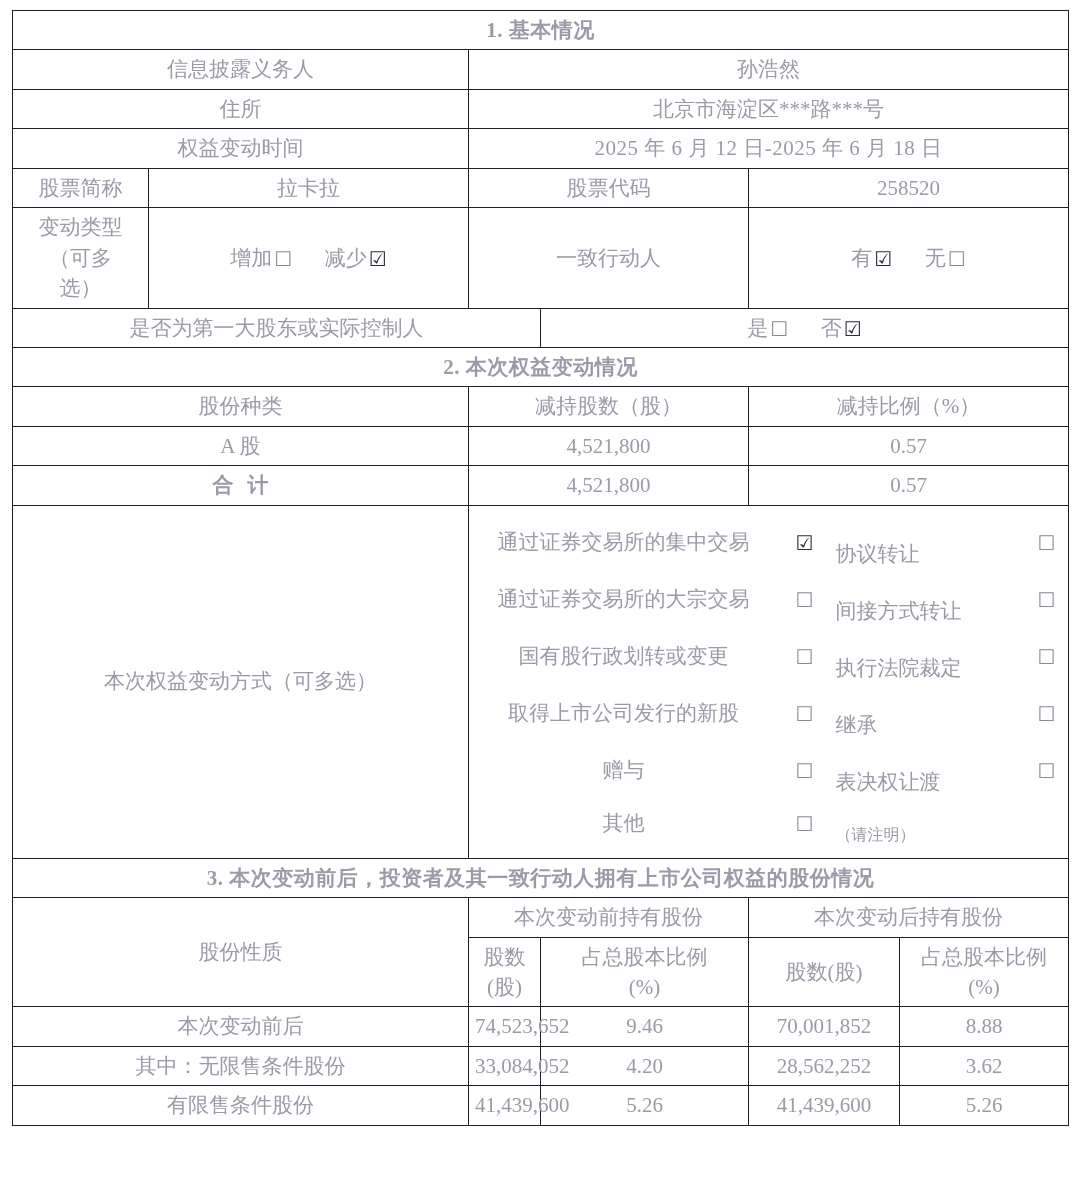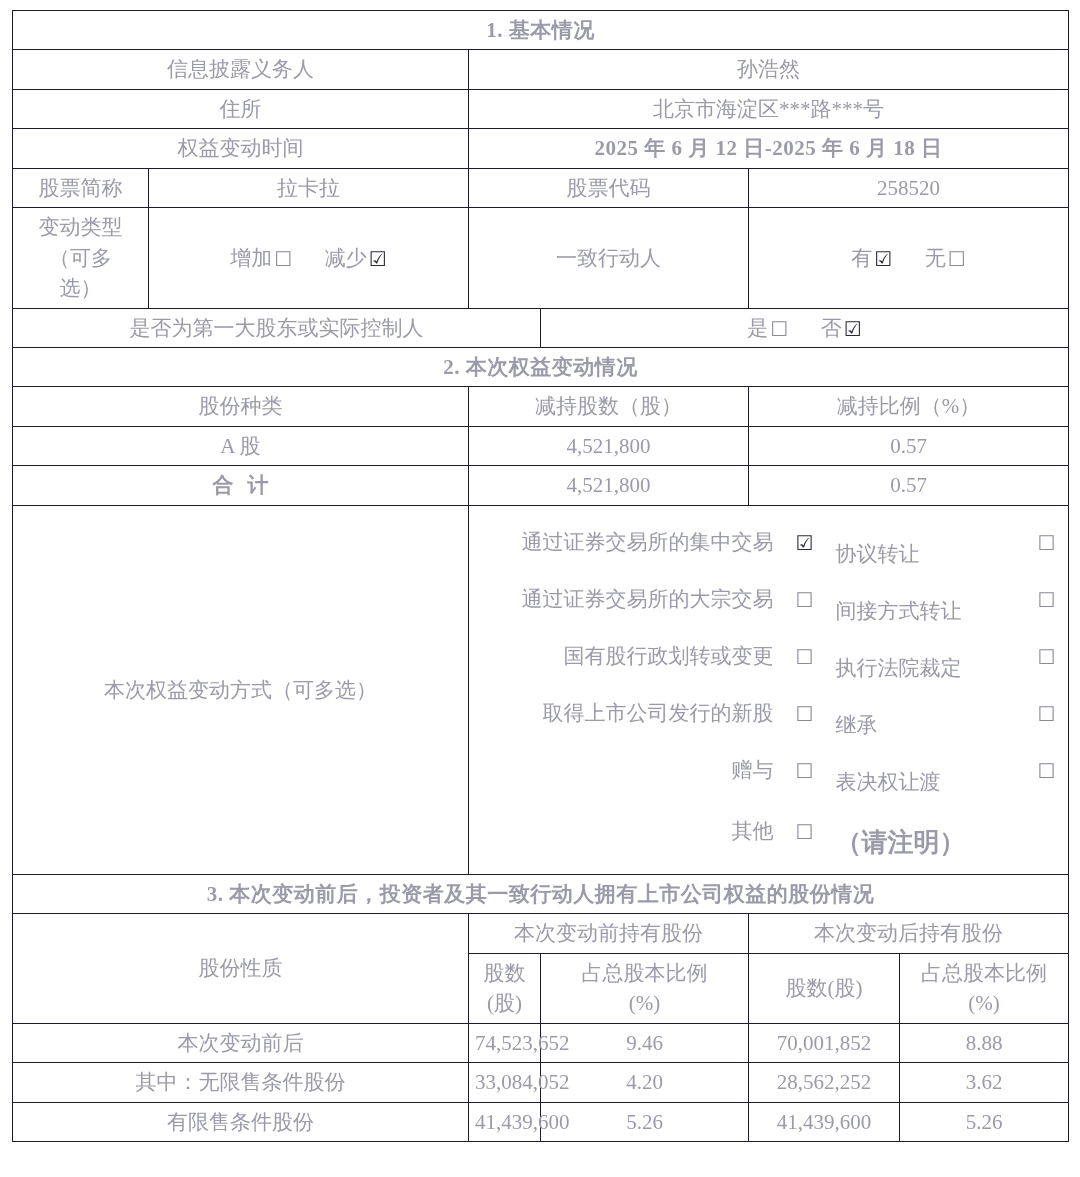--- a/index.html
+++ b/index.html
@@ -80,21 +80,21 @@
   .method-grid {
     display: grid;
     grid-template-columns: 300px 34px 180px 34px;
     justify-content: center;
     align-items: center;
     column-gap: 14px;
     row-gap: 0px;
     padding: 4px 0 6px 0;
   }
   .m-text {
-    text-align: right;
+    text-align: center;
     font-size: 21px;
     line-height: 1.62;
     color: #9a9aa8;
     white-space: nowrap;
   }
   .m-text.right-col {
     text-align: left;
     margin-top: 23px;
   }
   .m-box {
@@ -113,27 +113,27 @@
   }
   .cbx.empty {
     color: #8a8a9a;
   }
   .inline-opt {
     display: inline-block;
     white-space: nowrap;
   }
   .inline-opt .opt-txt { margin-right: 2px; }
   .opt-gap { display: inline-block; width: 22px; }
-  .date-txt { letter-spacing: 0.5px; font-weight: bold; }
+  .date-txt { letter-spacing: 0.5px; }
   .stars { letter-spacing: 0px; }
   .sub-head {
     font-size: 20px;
     line-height: 1.35;
   }
-  .note-paren { font-size: 26px; font-weight: bold; }
+  .note-paren { font-size: 16px; }
 </style>
 </head>
 <body>
 
 <div class="page">
   <table class="doc">
     <colgroup>
       <col style="width:136px">
       <col style="width:185px">
       <col style="width:135px">

